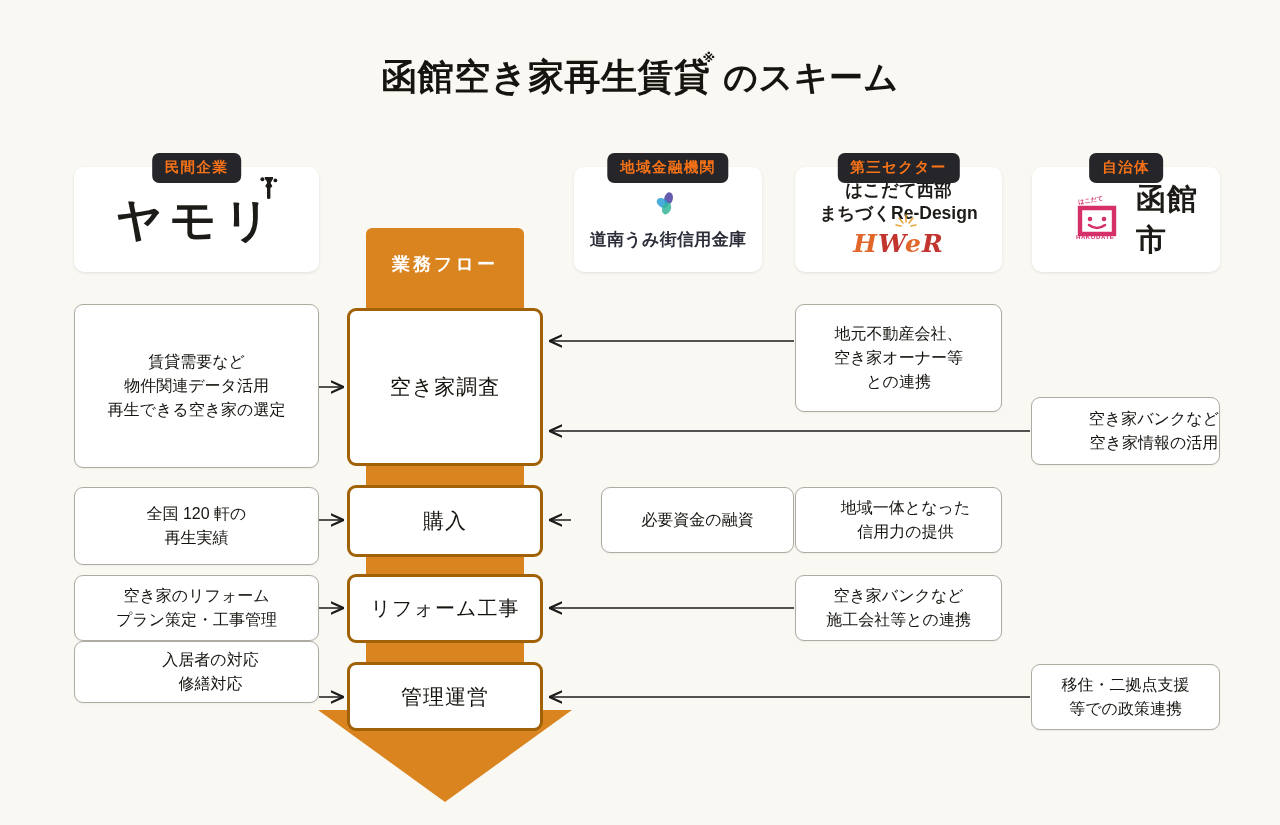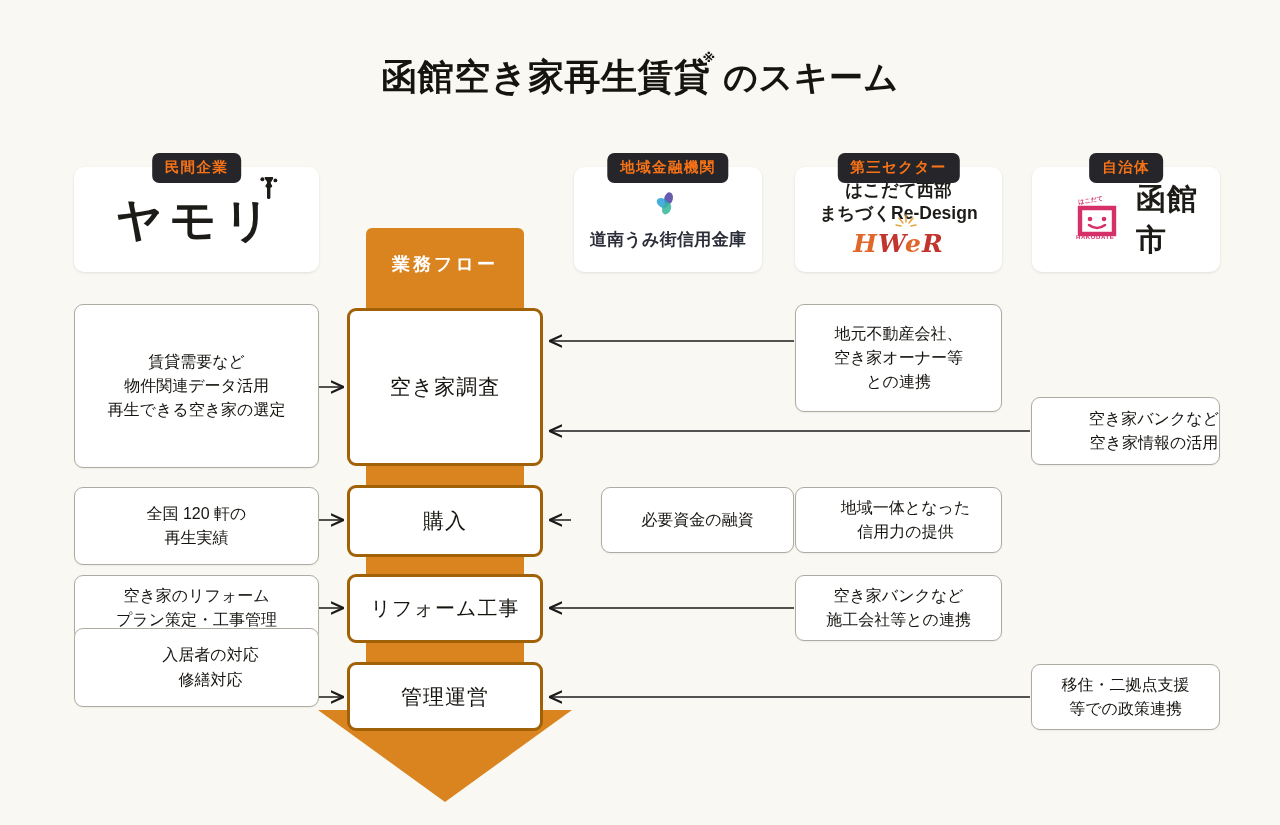--- a/index.html
+++ b/index.html
@@ -270,21 +270,21 @@
 再生できる空き家の選定</span>
   </div>
   <div class="box" style="left:74px; top:487px; width:245px; height:78px;">
     <span>全国 120 軒の
 再生実績</span>
   </div>
   <div class="box" style="left:74px; top:575px; width:245px; height:66px;">
     <span>空き家のリフォーム
 プラン策定・工事管理</span>
   </div>
-  <div class="box" style="left:74px; top:628px; width:245px; height:79px;padding-left:28px;">
+  <div class="box" style="left:74px; top:641px; width:245px; height:62px;padding-left:28px;">
     <span>入居者の対応
 修繕対応</span>
   </div>
 
   <div class="box" style="left:601px; top:487px; width:193px; height:66px;">
     <span>必要資金の融資</span>
   </div>
 
   <div class="box" style="left:795px; top:304px; width:207px; height:108px;">
     <span>地元不動産会社、

